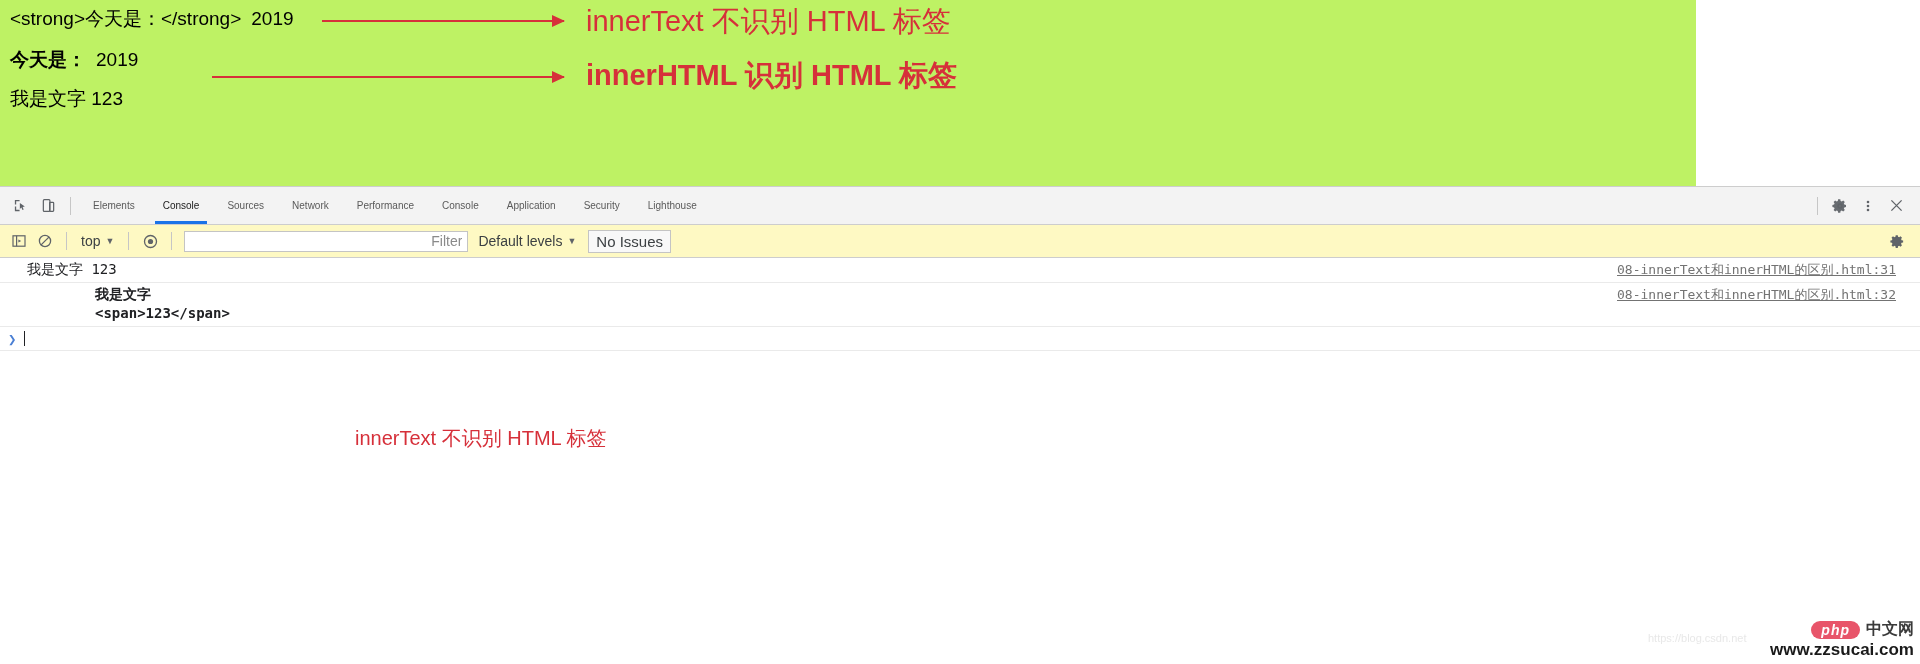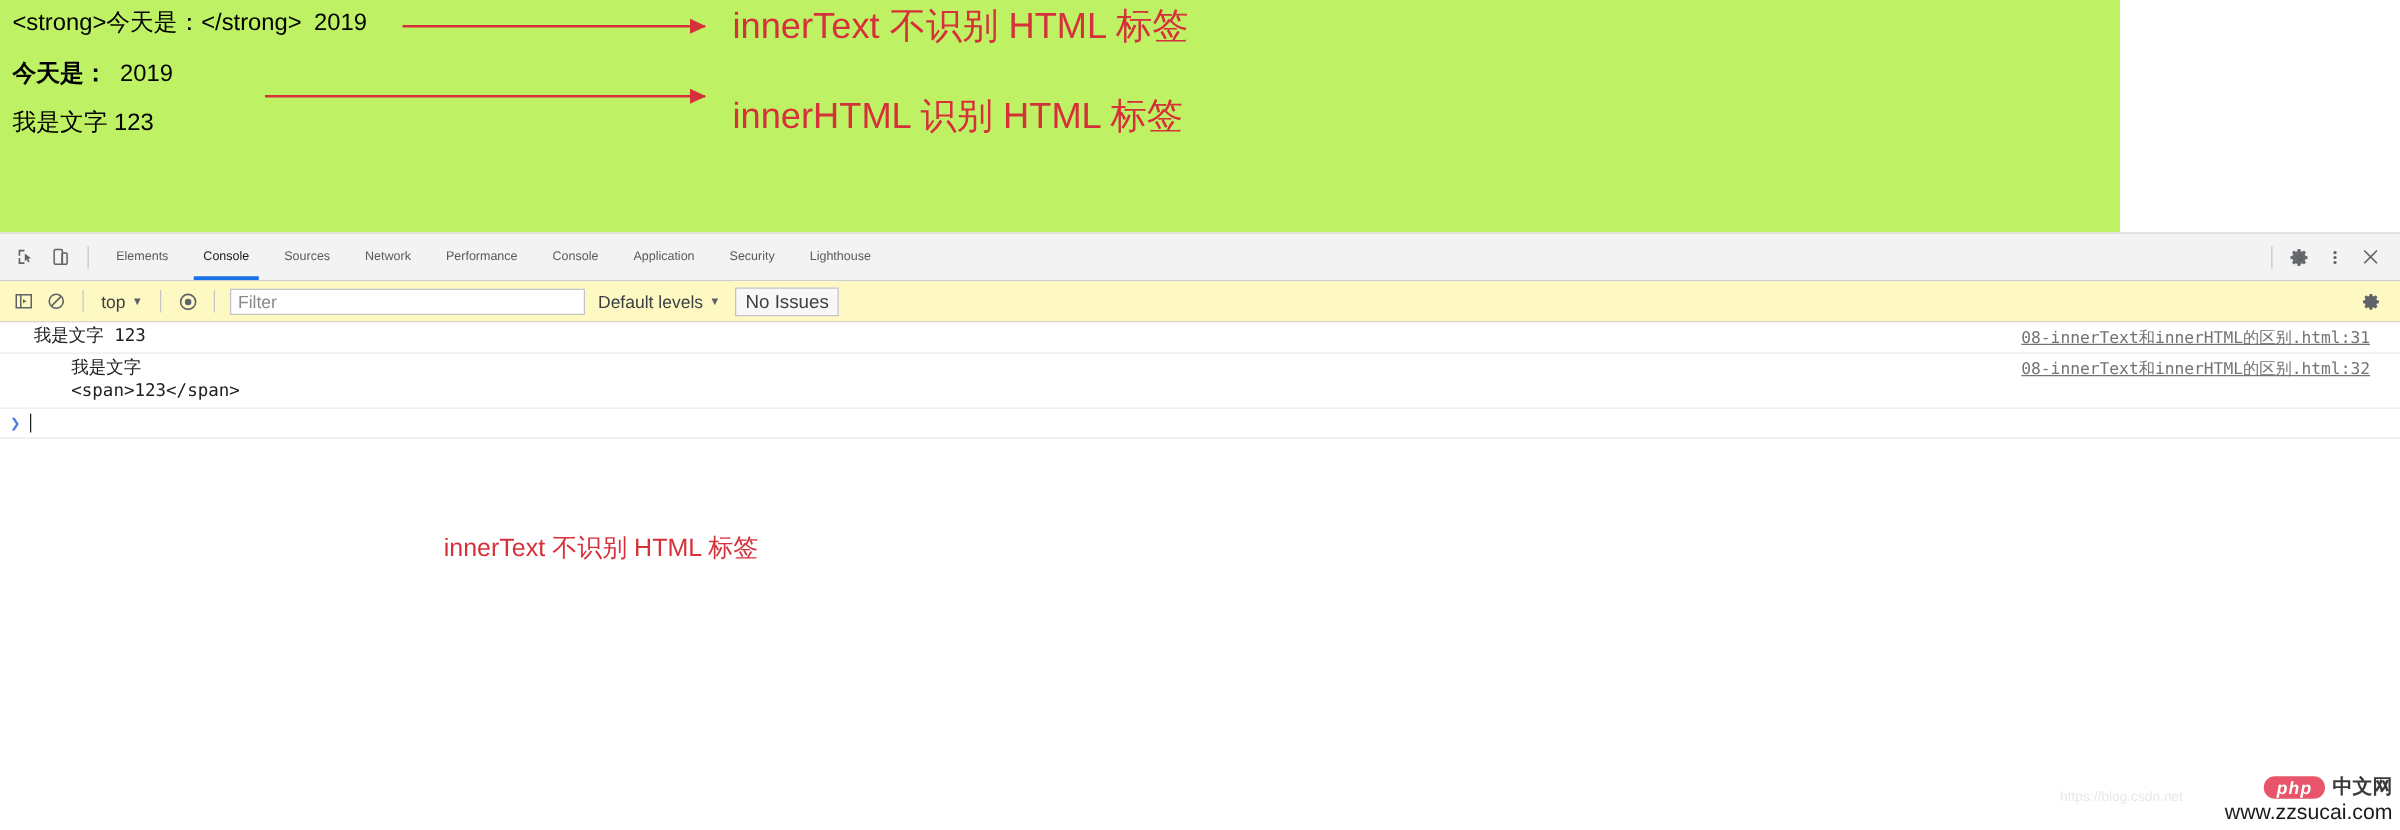--- a/index.html
+++ b/index.html
@@ -49,21 +49,21 @@
   #arrow-2 { left: 212px; top: 76px; width: 352px; }
 
   .annot {
     position: absolute;
     color: #d6303a;
     font-size: 29px;
     line-height: 34px;
     white-space: nowrap;
   }
   #annot-1 { left: 586px; top: 4px; }
-  #annot-2 { left: 586px; top: 76px; }
+  #annot-2 { left: 586px; top: 58px; font-weight: bold; }
 
   
   #devtools {
     position: absolute;
     left: 0; top: 186px;
     width: 1920px; height: 478px;
     background: #ffffff;
     border-top: 1px solid #cdcdcd;
   }
 
@@ -141,20 +141,21 @@
   #filter-input {
     flex: 0 0 auto;
     width: 284px; height: 21px;
     margin-left: 4px;
     border: 1px solid #c4c4c4;
     background: #ffffff;
     font-size: 14px;
     color: #202124;
     padding: 0 5px;
     font-family: "Liberation Sans", sans-serif;
+    text-align: right;
   }
   #filter-input::placeholder { color: #8a8a8a; }
   #levels-select {
     margin-left: 10px;
     font-size: 14px; color: #3c4043;
     display: flex; align-items: center;
     cursor: pointer; white-space: nowrap;
   }
   #issues-btn {
     margin-left: 12px;
@@ -180,21 +181,21 @@
     padding: 2px 0 3px 0;
   }
   .log-text {
     font-family: "DejaVu Sans Mono", "Liberation Mono", monospace;
     font-size: 14px;
     color: #202124;
     line-height: 19px;
     white-space: pre-wrap;
     padding-left: 27px;
   }
-  .log-text.indented { padding-left: 57px; }
+  .log-text.indented { padding-left: 95px; font-weight: bold; }
   .log-src {
     position: absolute;
     right: 24px; top: 3px;
     font-family: "DejaVu Sans Mono", "Liberation Mono", monospace;
     font-size: 13px;
     color: #737373;
     text-decoration: underline;
     cursor: pointer;
     white-space: nowrap;
   }
@@ -250,21 +251,21 @@
     letter-spacing: 1px;
   }
   #php-cn {
     margin-left: 6px;
     font-size: 16px;
     font-weight: bold;
     color: #3a3a3a;
   }
   #php-url {
     font-size: 17px;
-    font-weight: normal;
+    font-weight: bold;
     color: #1a1a1a;
     letter-spacing: 0px;
   }
   svg { display: block; }
 </style>
 </head>
 <body>
 
 <div id="page-area">
 

